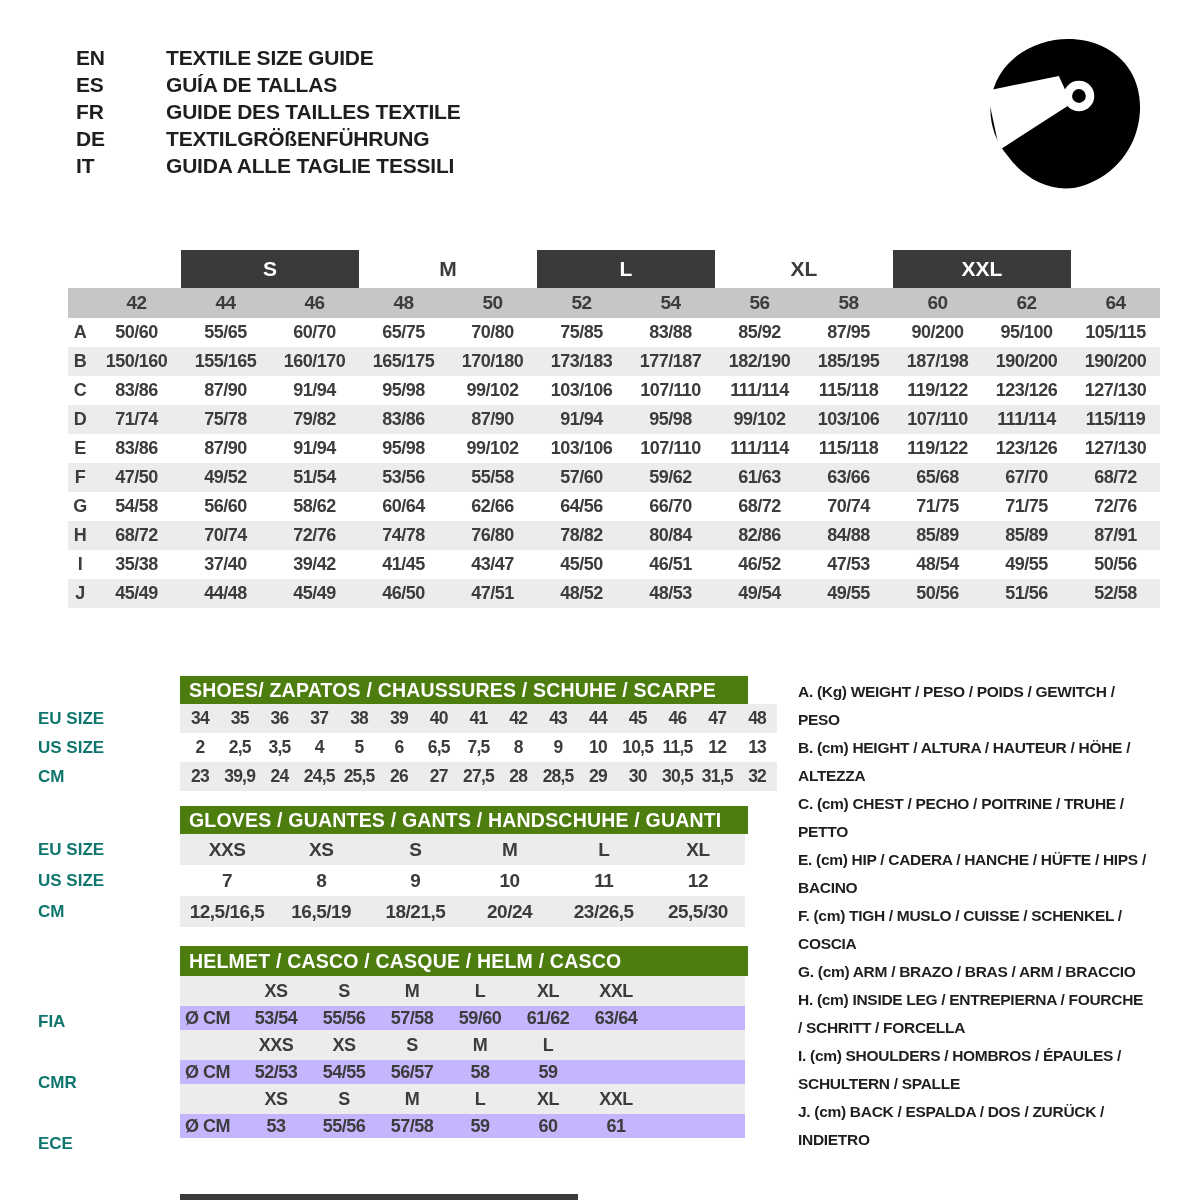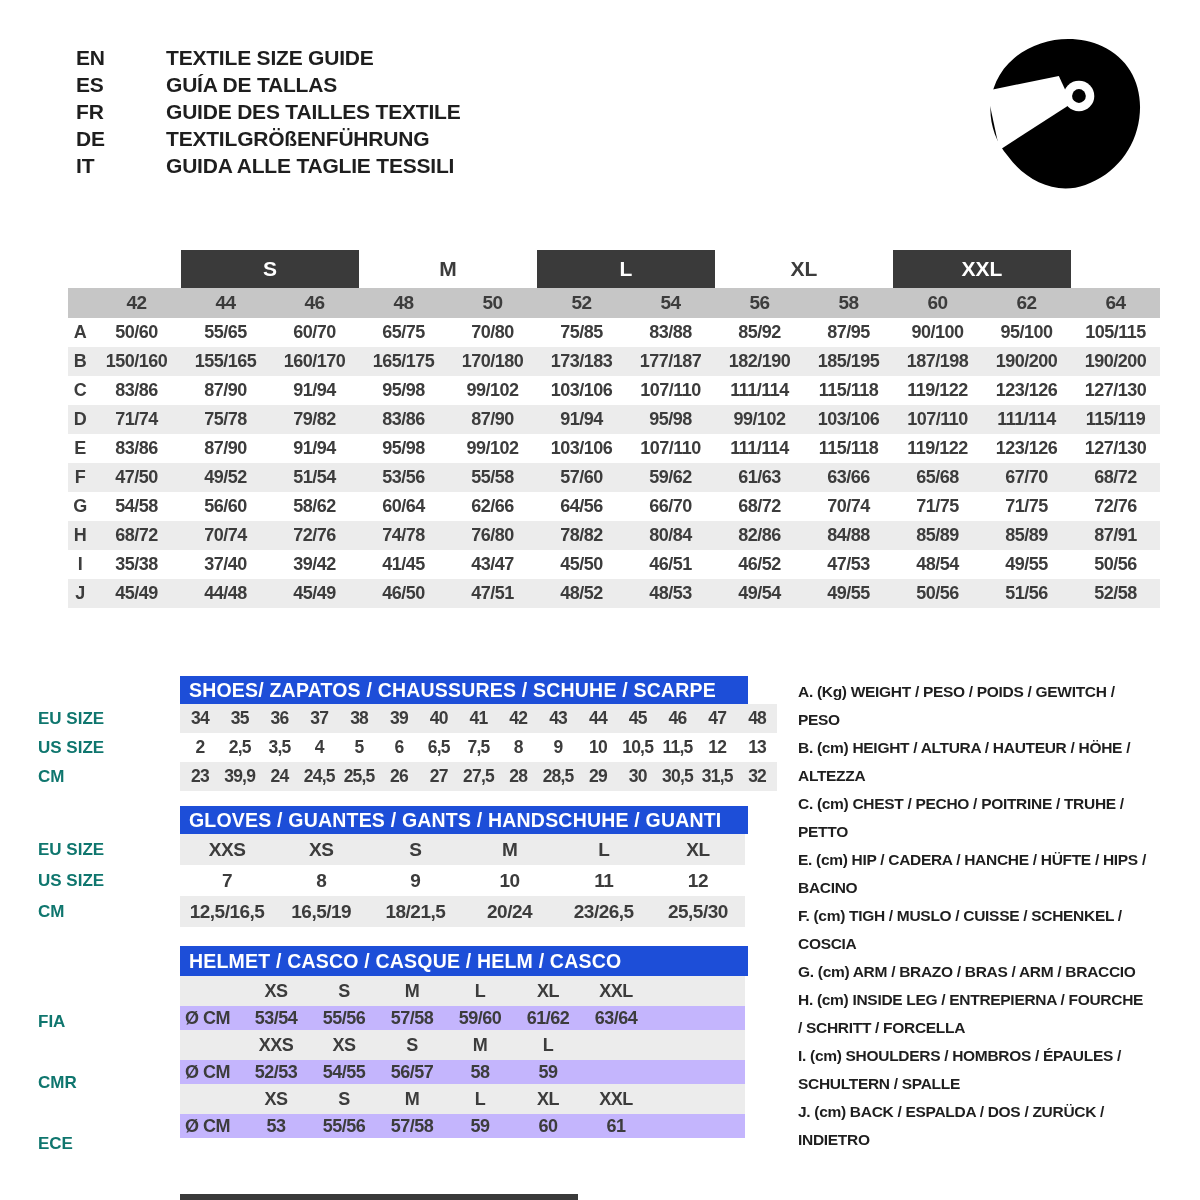--- a/index.html
+++ b/index.html
@@ -23,21 +23,21 @@
   .hplain{display:flex;align-items:center;justify-content:center;font-size:21px;color:#3c3c3c;}
   .s-s{grid-column:3/5;}.s-m{grid-column:5/7;}.s-l{grid-column:7/9;}.s-xl{grid-column:9/11;}.s-xxl{grid-column:11/13;}
   .band{height:30px;background:#c6c6c6;}
   .cell{display:flex;align-items:center;justify-content:center;font-size:18px;letter-spacing:-0.5px;white-space:nowrap;}
   .band .cell{font-size:19px;}
   .mrow{height:29px;}
   .mrows .mrow:nth-child(even){background:#ececec;}
   .mrow .lbl{font-size:18px;}
 
   
-  .bar{position:absolute;left:180px;width:568px;height:28px;background:#1d4ed8;color:#fff;display:flex;align-items:center;padding-left:9px;font-size:19.5px;letter-spacing:0.2px;white-space:nowrap;}
+  .bar{position:absolute;left:180px;width:568px;height:28px;background:#4d7c0f;color:#fff;display:flex;align-items:center;padding-left:9px;font-size:19.5px;letter-spacing:0.2px;white-space:nowrap;}
   .side-label{position:absolute;left:38px;display:flex;align-items:center;font-size:17px;color:#0f766e;white-space:nowrap;}
 
   
   .shoes-rows{position:absolute;left:180px;top:704px;width:597px;}
   .srow{display:grid;grid-template-columns:repeat(15,1fr);height:29px;}
   .srow .cell{font-size:17.5px;letter-spacing:-0.8px;}
   .stripe{background:#ececec;}
 
   
   .gloves-rows{position:absolute;left:180px;top:834px;width:565px;}
@@ -121,21 +121,21 @@
           <span class="cell lbl">A</span>
           <span class="cell">50/60</span>
           <span class="cell">55/65</span>
           <span class="cell">60/70</span>
           <span class="cell">65/75</span>
           <span class="cell">70/80</span>
           <span class="cell">75/85</span>
           <span class="cell">83/88</span>
           <span class="cell">85/92</span>
           <span class="cell">87/95</span>
-          <span class="cell">90/100</span>
+          <span class="cell">90/200</span>
           <span class="cell">95/100</span>
           <span class="cell">105/115</span>
         </div>
         <div class="mrow grid13">
           <span class="cell lbl">B</span>
           <span class="cell">150/160</span>
           <span class="cell">155/165</span>
           <span class="cell">160/170</span>
           <span class="cell">165/175</span>
           <span class="cell">170/180</span>

